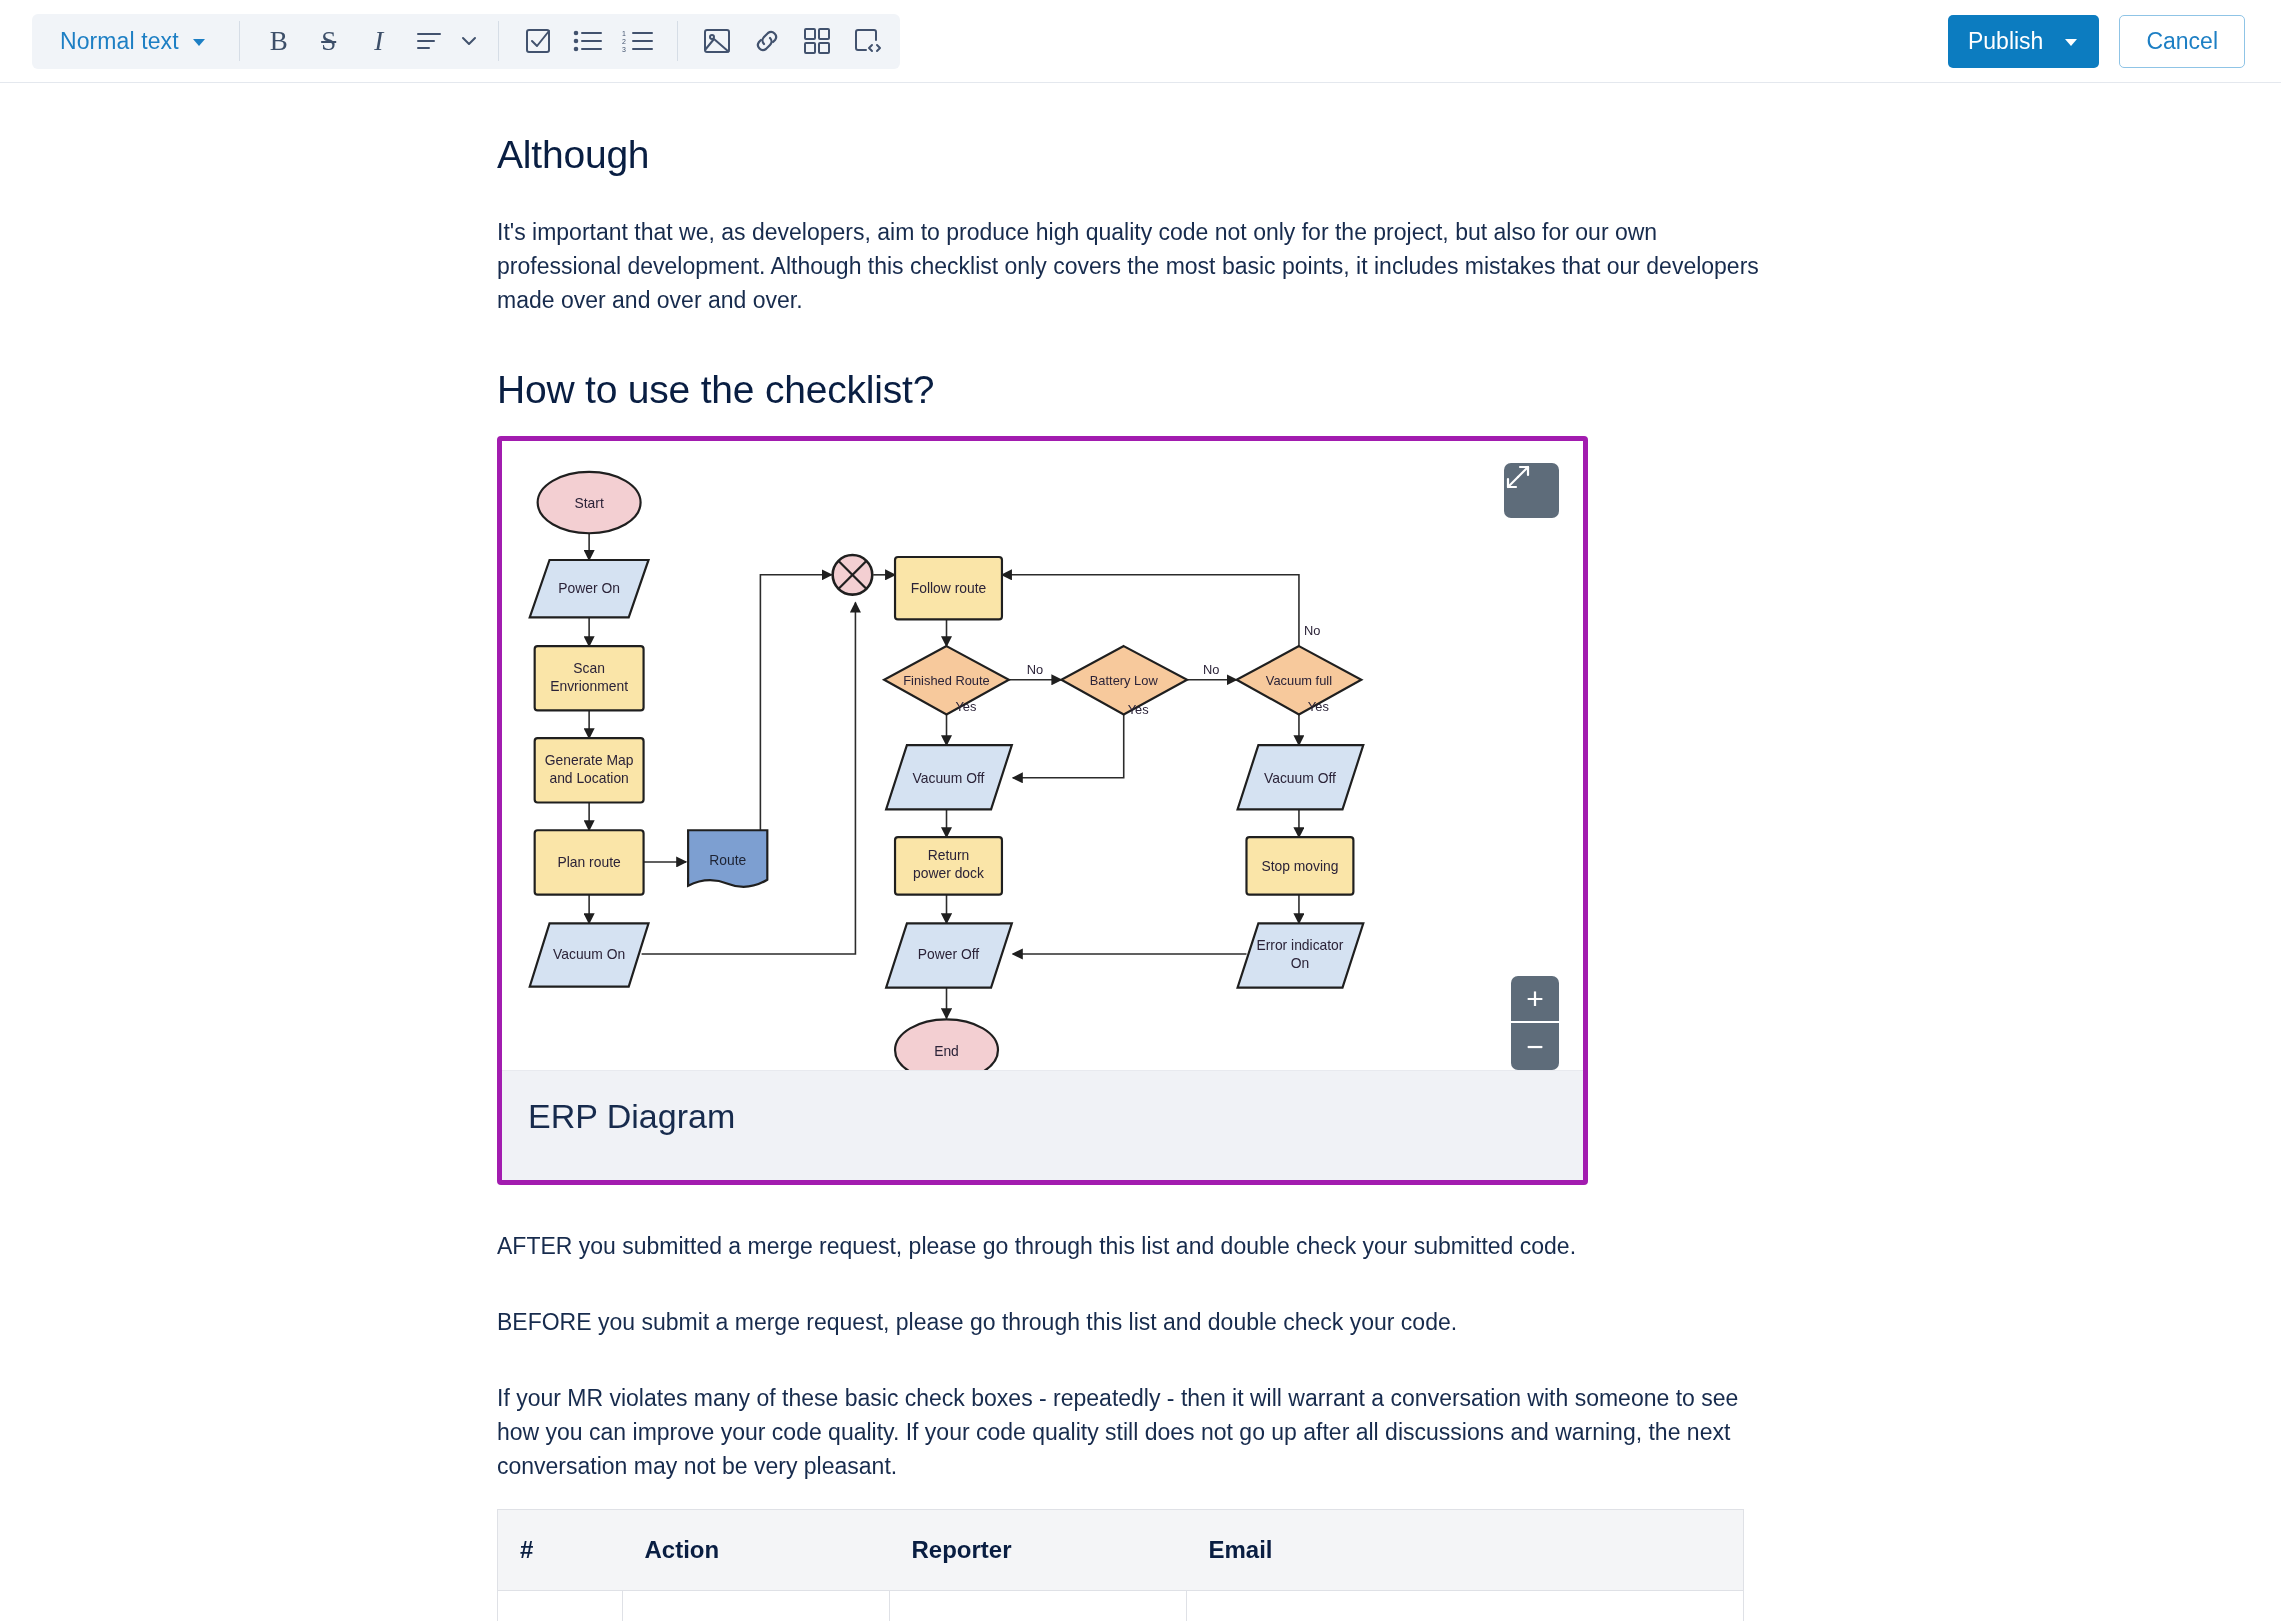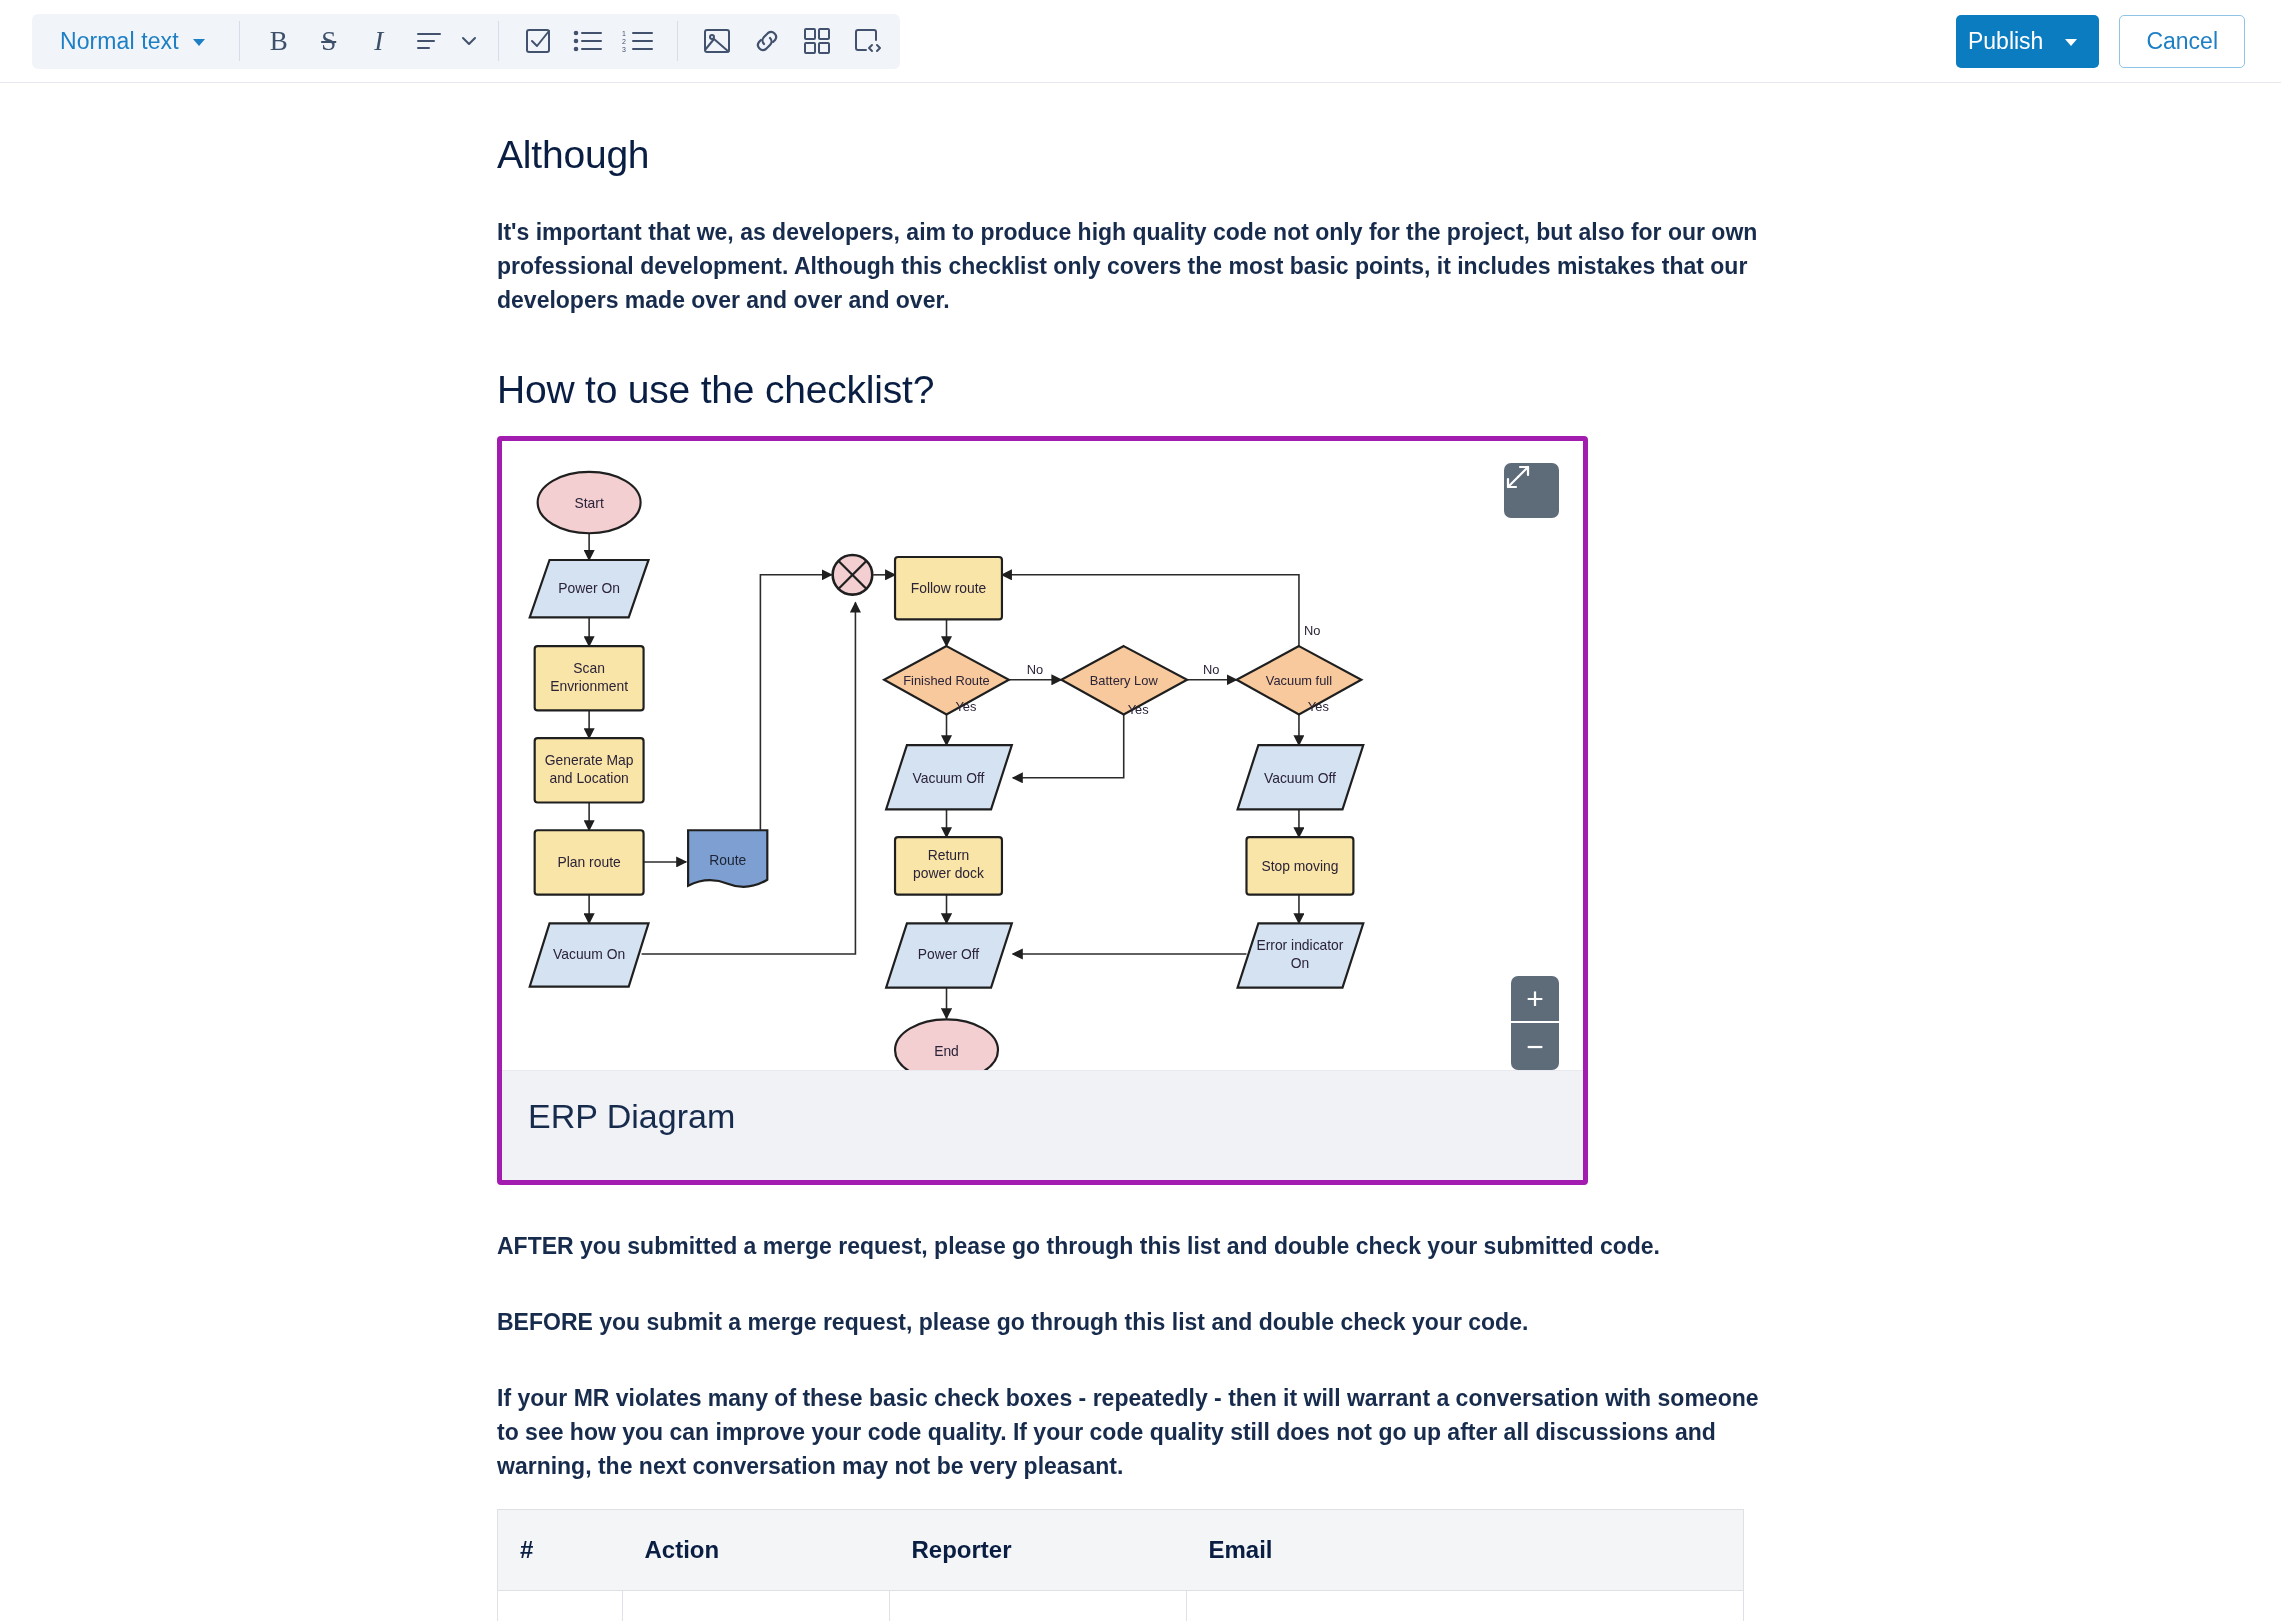--- a/index.html
+++ b/index.html
@@ -84,21 +84,21 @@
     align-items: center;
     gap: 20px;
     padding-right: 4px;
   }
   .btn-publish {
     background: #0c7cc0;
     color: #ffffff;
     border: none;
     border-radius: 5px;
     height: 53px;
-    padding: 0 22px 0 12px;
+    padding: 0 22px 0 20px;
     font-size: 23px;
     display: flex;
     align-items: center;
     gap: 22px;
     cursor: pointer;
     font-family: "Liberation Sans", sans-serif;
   }
   .btn-publish .chev-w {
     width: 0; height: 0;
     border-left: 6px solid transparent;
@@ -137,21 +137,20 @@
     font-weight: 500;
     color: #091e42;
     margin: 51px 0 24px 0;
     letter-spacing: -0.2px;
   }
   p.para {
     font-size: 23px;
     line-height: 34px;
     color: #172b4d;
     margin: 0 0 26px 0;
-    font-weight: bold;
   }
   p.para.spaced { margin-bottom: 42px; }
 
   
   .diagram-card {
     width: 1091px;
     border: 5px solid #a21caf;
     border-radius: 4px;
     overflow: hidden;
     position: relative;

